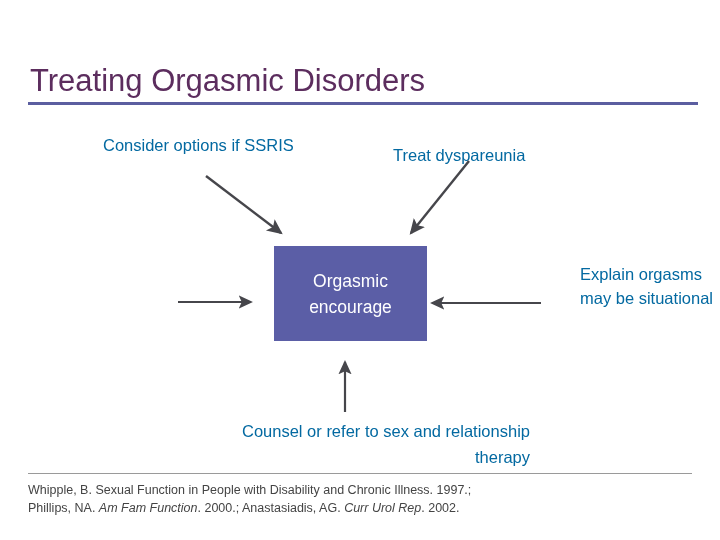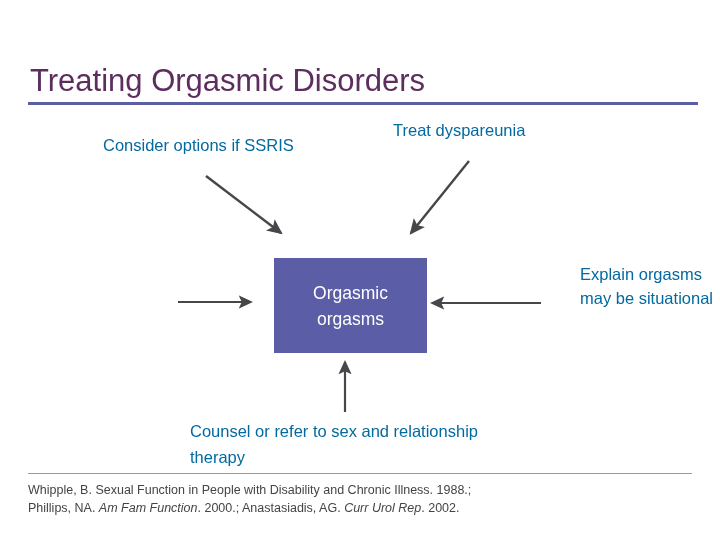--- a/index.html
+++ b/index.html
@@ -56,49 +56,49 @@
   }
 
   .callout-ssris {
     left: 103px;
     top: 133px;
     width: 220px;
     text-align: left;
   }
   .callout-dyspareunia {
     left: 393px;
-    top: 118px;
+    top: 143px;
     width: 240px;
     text-align: left;
   }
   .callout-educate {
     left: 30px;
     top: 262px;
     width: 175px;
     text-align: left;
   }
   .callout-explain {
     left: 580px;
     top: 262px;
     width: 140px;
     text-align: left;
   }
   .callout-counsel {
     left: 190px;
     top: 418px;
     width: 340px;
-    text-align: left;
+    text-align: right;
     line-height: 26px;
   }
 
   
   .center-box {
     position: absolute;
     left: 274px;
-    top: 258px;
+    top: 246px;
     width: 153px;
     height: 95px;
     background: #5b5ea6;
     color: #ffffff;
     display: flex;
     flex-direction: column;
     align-items: center;
     justify-content: center;
     font-size: 17.5px;
     line-height: 26px;
@@ -149,21 +149,21 @@
 
   <div class="callout callout-dyspareunia">Treat dyspareunia</div>
 
 
   <div class="callout callout-explain">Explain orgasms may be situational</div>
 
   <div class="callout callout-counsel">Counsel or refer to sex and relationship therapy</div>
 
   <div class="center-box">
     <span>Orgasmic</span>
-    <span>orgasms</span>
+    <span>encourage</span>
   </div>
 
   <svg class="arrow-layer" viewBox="0 0 720 540">
     <defs>
       <marker id="ah" markerWidth="7" markerHeight="7" refX="5.6" refY="3" orient="auto">
         <path d="M0,0 L6.5,3 L0,6 L1.4,3 Z" fill="#46464b"></path>
       </marker>
     </defs>
 
     <line x1="206" y1="176" x2="281" y2="233" stroke="#46464b" stroke-width="2.4" marker-end="url(#ah)"></line>
@@ -173,20 +173,20 @@
     <line x1="178" y1="302" x2="251" y2="302" stroke="#46464b" stroke-width="2.2" marker-end="url(#ah)"></line>
 
     <line x1="541" y1="303" x2="432" y2="303" stroke="#46464b" stroke-width="2.2" marker-end="url(#ah)"></line>
 
     <line x1="345" y1="412" x2="345" y2="362" stroke="#46464b" stroke-width="2.2" marker-end="url(#ah)"></line>
   </svg>
 
   <div class="footnote-rule"></div>
   <div class="footnote">
     <div>
-      <span>Whipple, B. Sexual Function in People with Disability and Chronic Illness. 1988.;</span>
+      <span>Whipple, B. Sexual Function in People with Disability and Chronic Illness. 1997.;</span>
     </div>
     <div>
       <span>Phillips, NA. </span><em>Am Fam Function</em><span>. 2000.; Anastasiadis, AG. </span><em>Curr Urol Rep</em><span>. 2002.</span>
     </div>
   </div>
 
 </div>
 
 </body></html>

